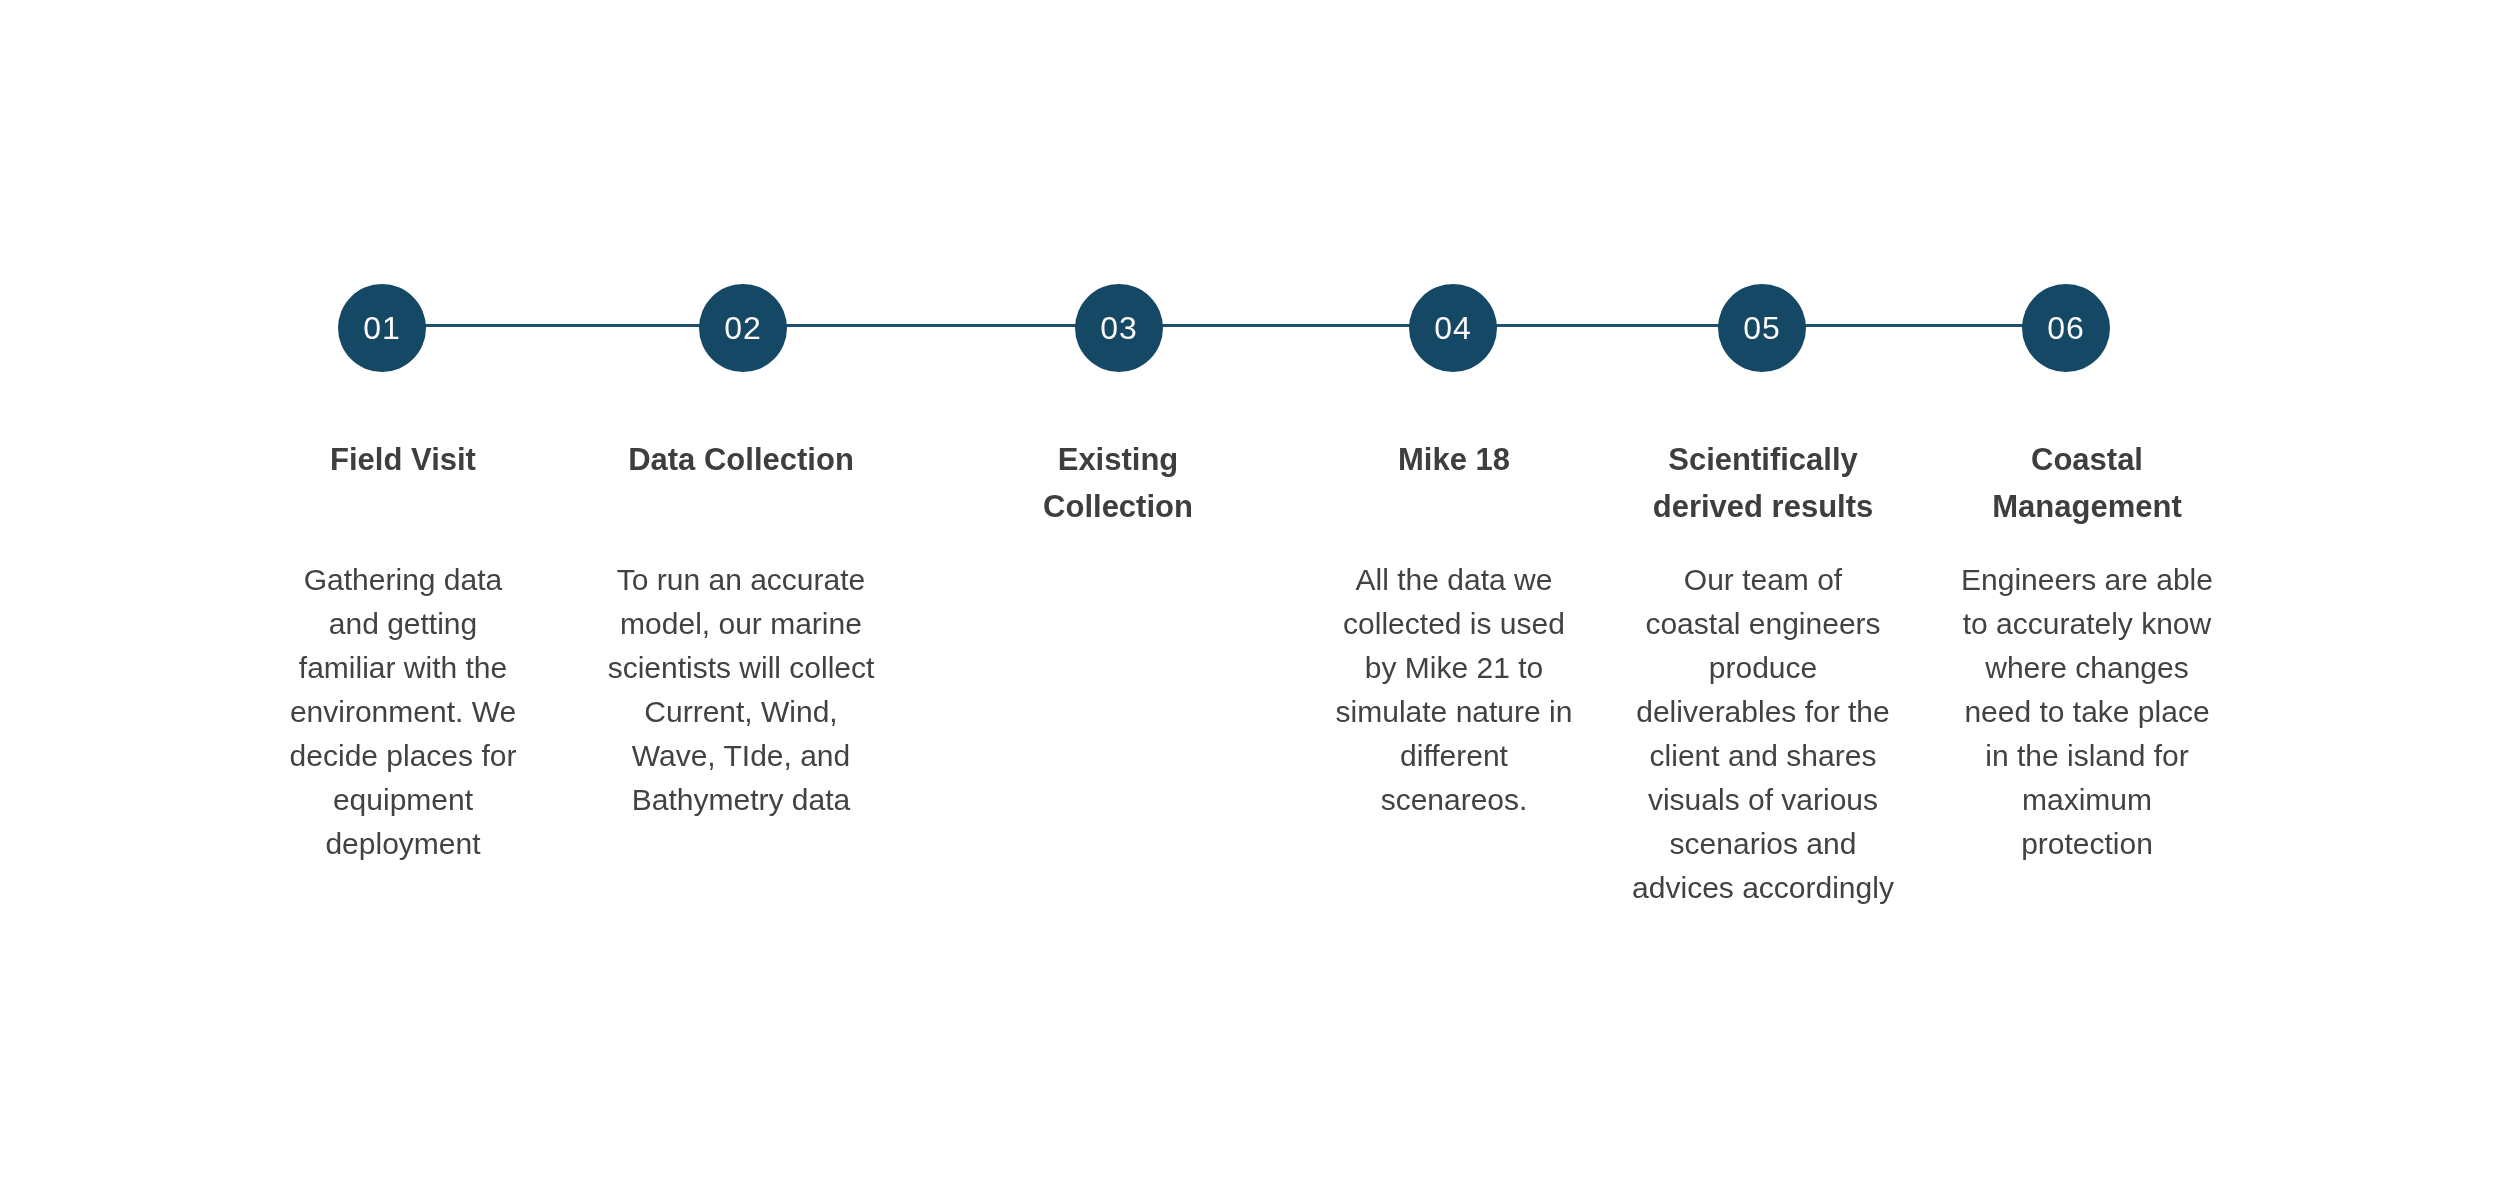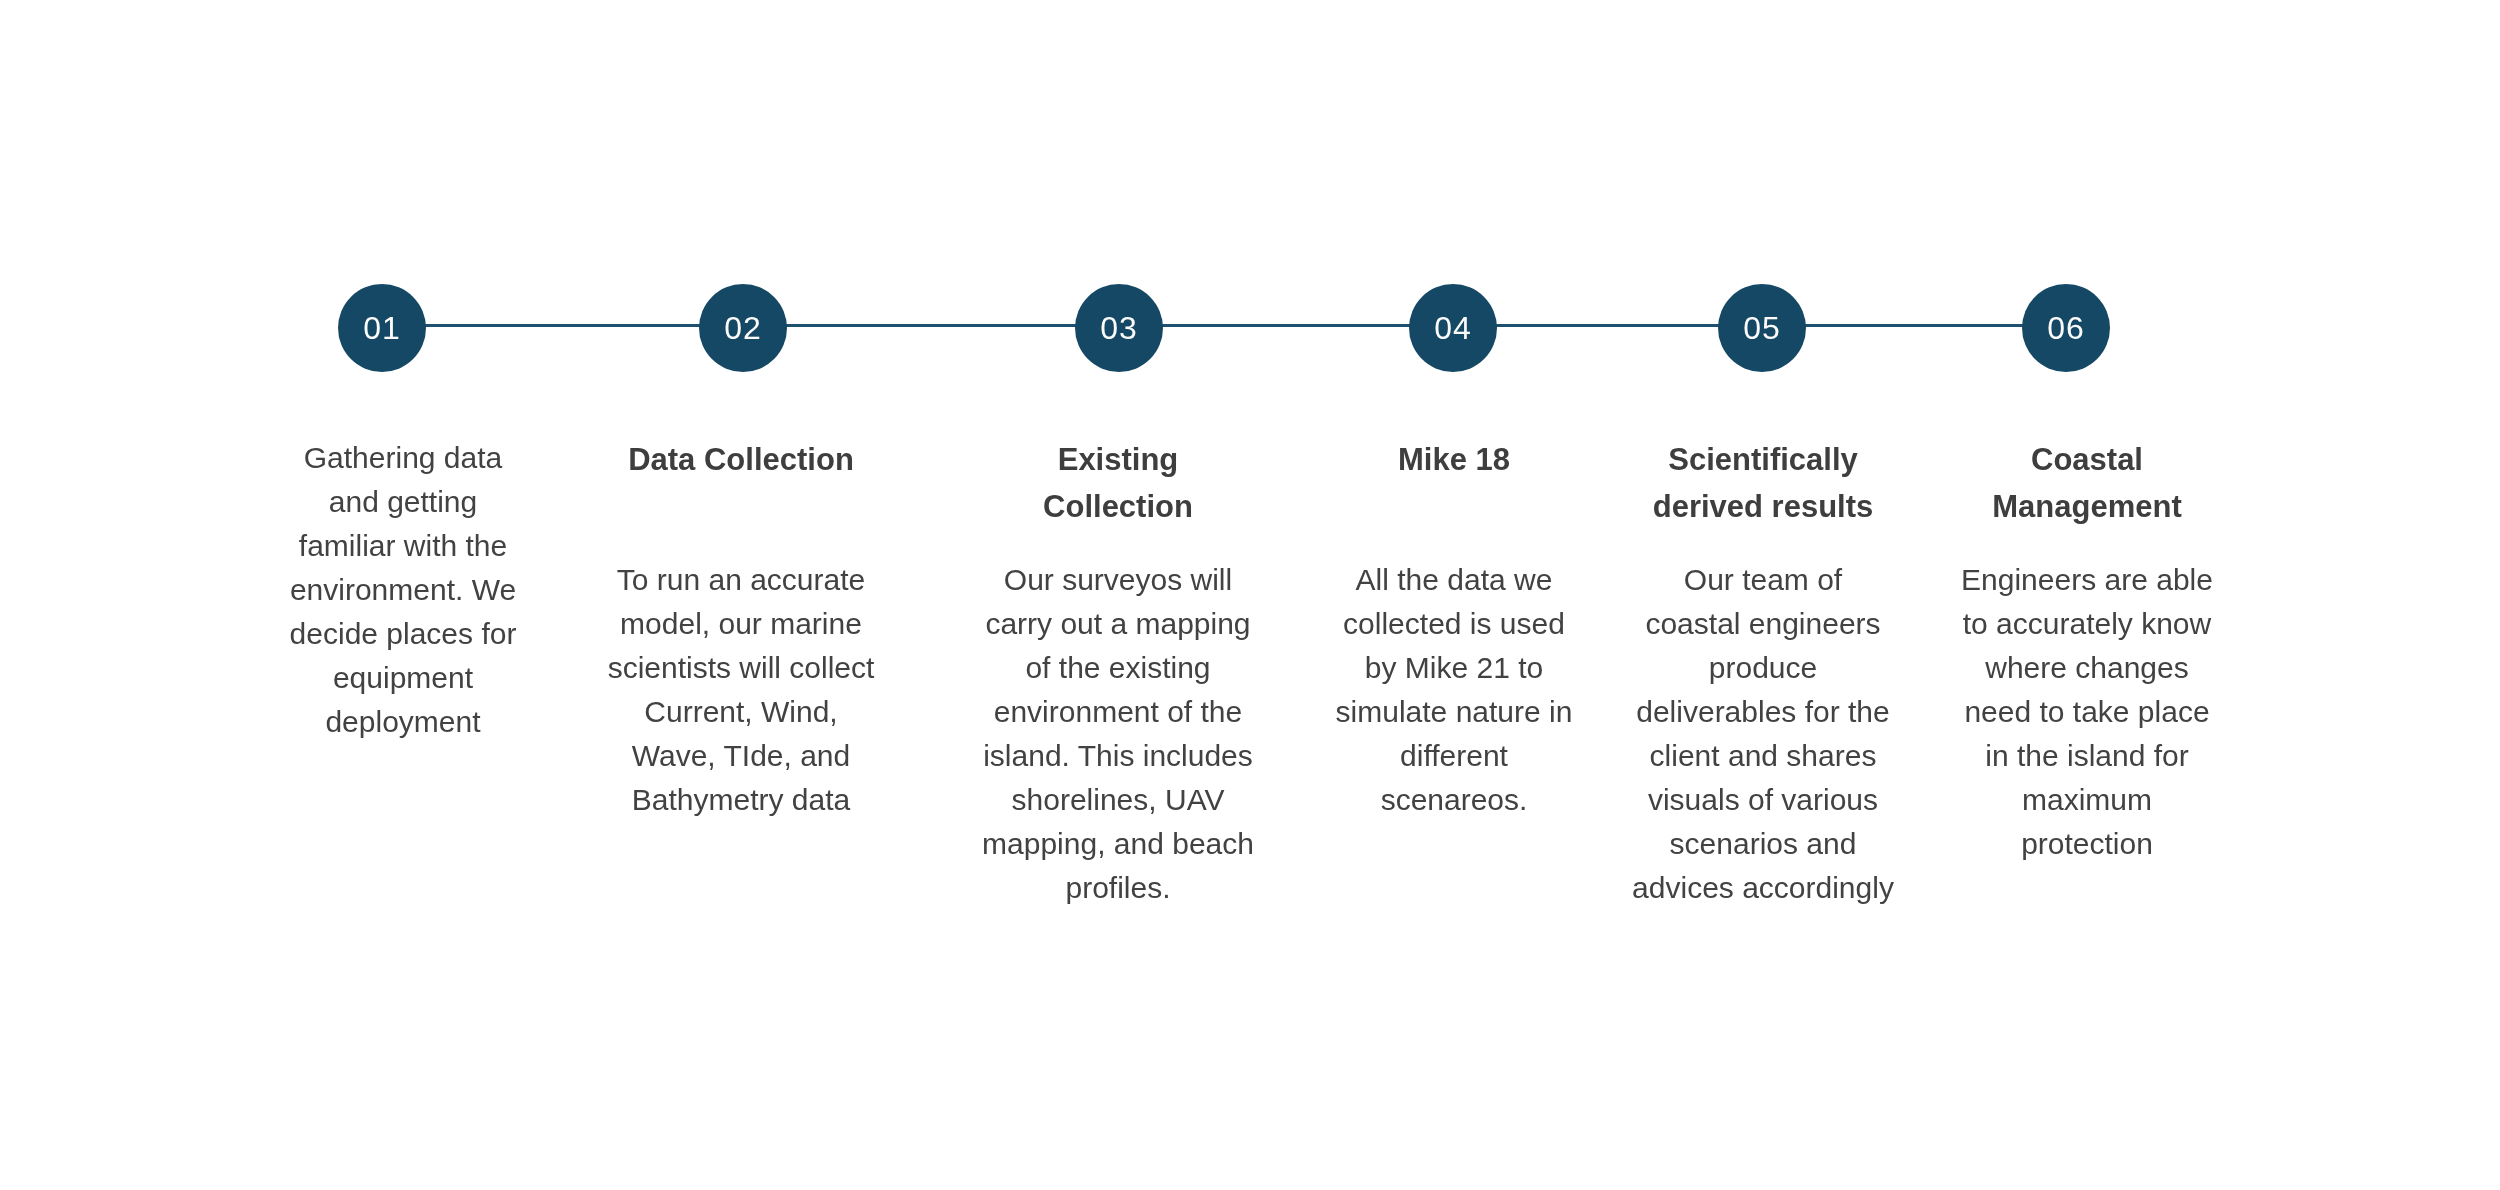--- a/index.html
+++ b/index.html
@@ -98,20 +98,21 @@
     <span class="num">04</span>
   </div>
   <div class="circle c5">
     <span class="num">05</span>
   </div>
   <div class="circle c6">
     <span class="num">06</span>
   </div>
 
   <div class="col col1">
+    <h3 class="step-title">Field Visit</h3>
     <p class="step-desc">Gathering data
 and getting
 familiar with the
 environment. We
 decide places for
 equipment
 deployment</p>
   </div>
 
   <div class="col col2">
@@ -120,28 +121,20 @@
 model, our marine
 scientists will collect
 Current, Wind,
 Wave, TIde, and
 Bathymetry data</p>
   </div>
 
   <div class="col col3">
     <h3 class="step-title">Existing
 Collection</h3>
-    <p class="step-desc">Our surveyos will
-carry out a mapping
-of the existing
-environment of the
-island. This  includes
-shorelines, UAV
-mapping, and beach
-profiles.</p>
   </div>
 
   <div class="col col4">
     <h3 class="step-title">Mike 18</h3>
     <p class="step-desc">All the data we
 collected is used
 by Mike 21 to
 simulate nature in
 different
 scenareos.</p>

